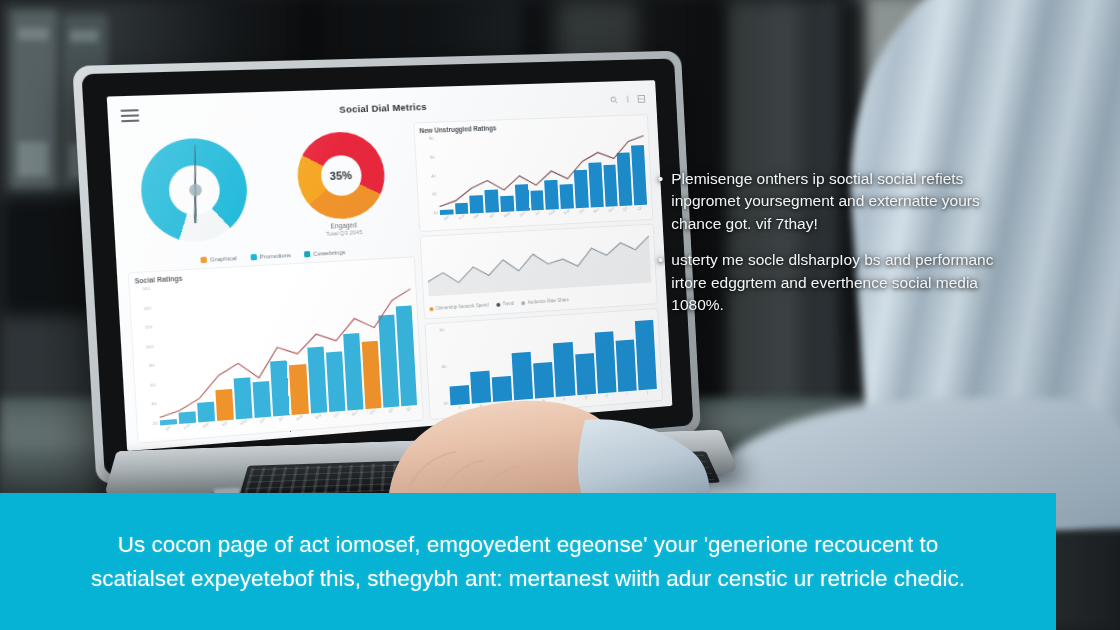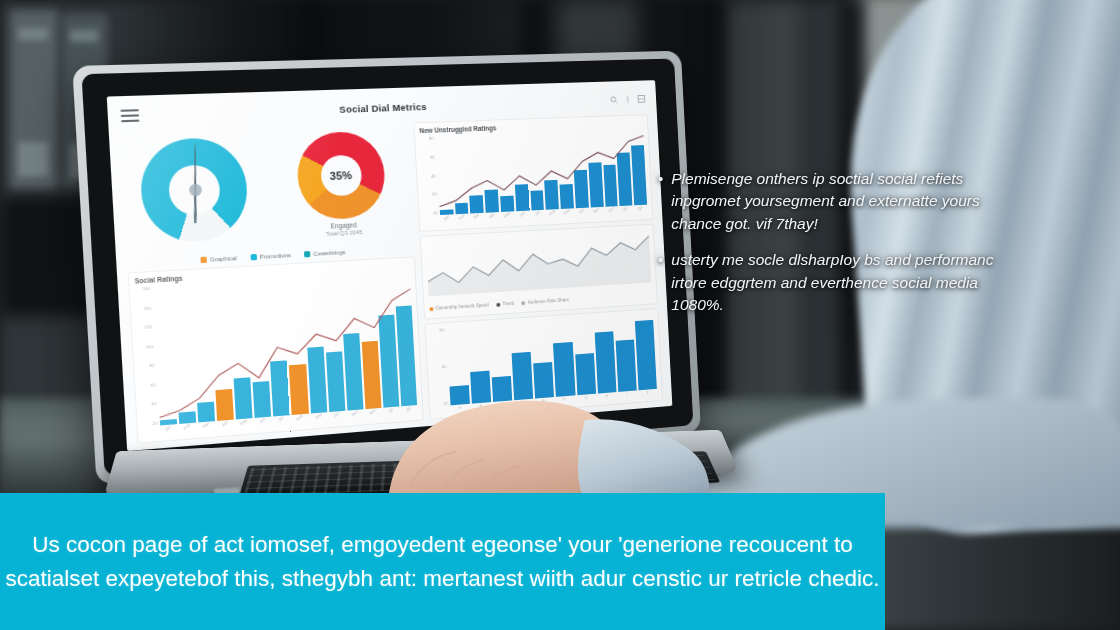--- a/index.html
+++ b/index.html
@@ -231,25 +231,25 @@
   .ml-dot { width:4px; height:4px; border-radius:50%; }
 
   
   .bullets {
     position:absolute; left:658px; top:168px; width:336px;
     color:#f2f5f7; font-size:15.5px; line-height:1.45;
     text-shadow:0 1px 4px rgba(0,0,0,.85), 0 0 10px rgba(0,0,0,.6);
   }
   .bullet { display:flex; gap:8px; margin-bottom:14px; }
   .bullet-dot { flex:0 0 auto; line-height:1.45; font-size:15px; }
-  .bullet-txt { flex:1;font-style:italic; }
+  .bullet-txt { flex:1; }
 
   
   .banner {
-    position:absolute; left:0; bottom:0; width:885px; height:137px;
+    position:absolute; left:0; bottom:0; width:1056px; height:137px;
     background:#06b3d4;
     display:flex; align-items:center; justify-content:center;
   }
   .banner-txt {
     width:880px; text-align:center; color:#ffffff;
     font-size:22.5px; line-height:1.5; font-weight:400;
     text-shadow:0 0 3px rgba(255,255,255,.25);
   }
 </style>
 </head>

